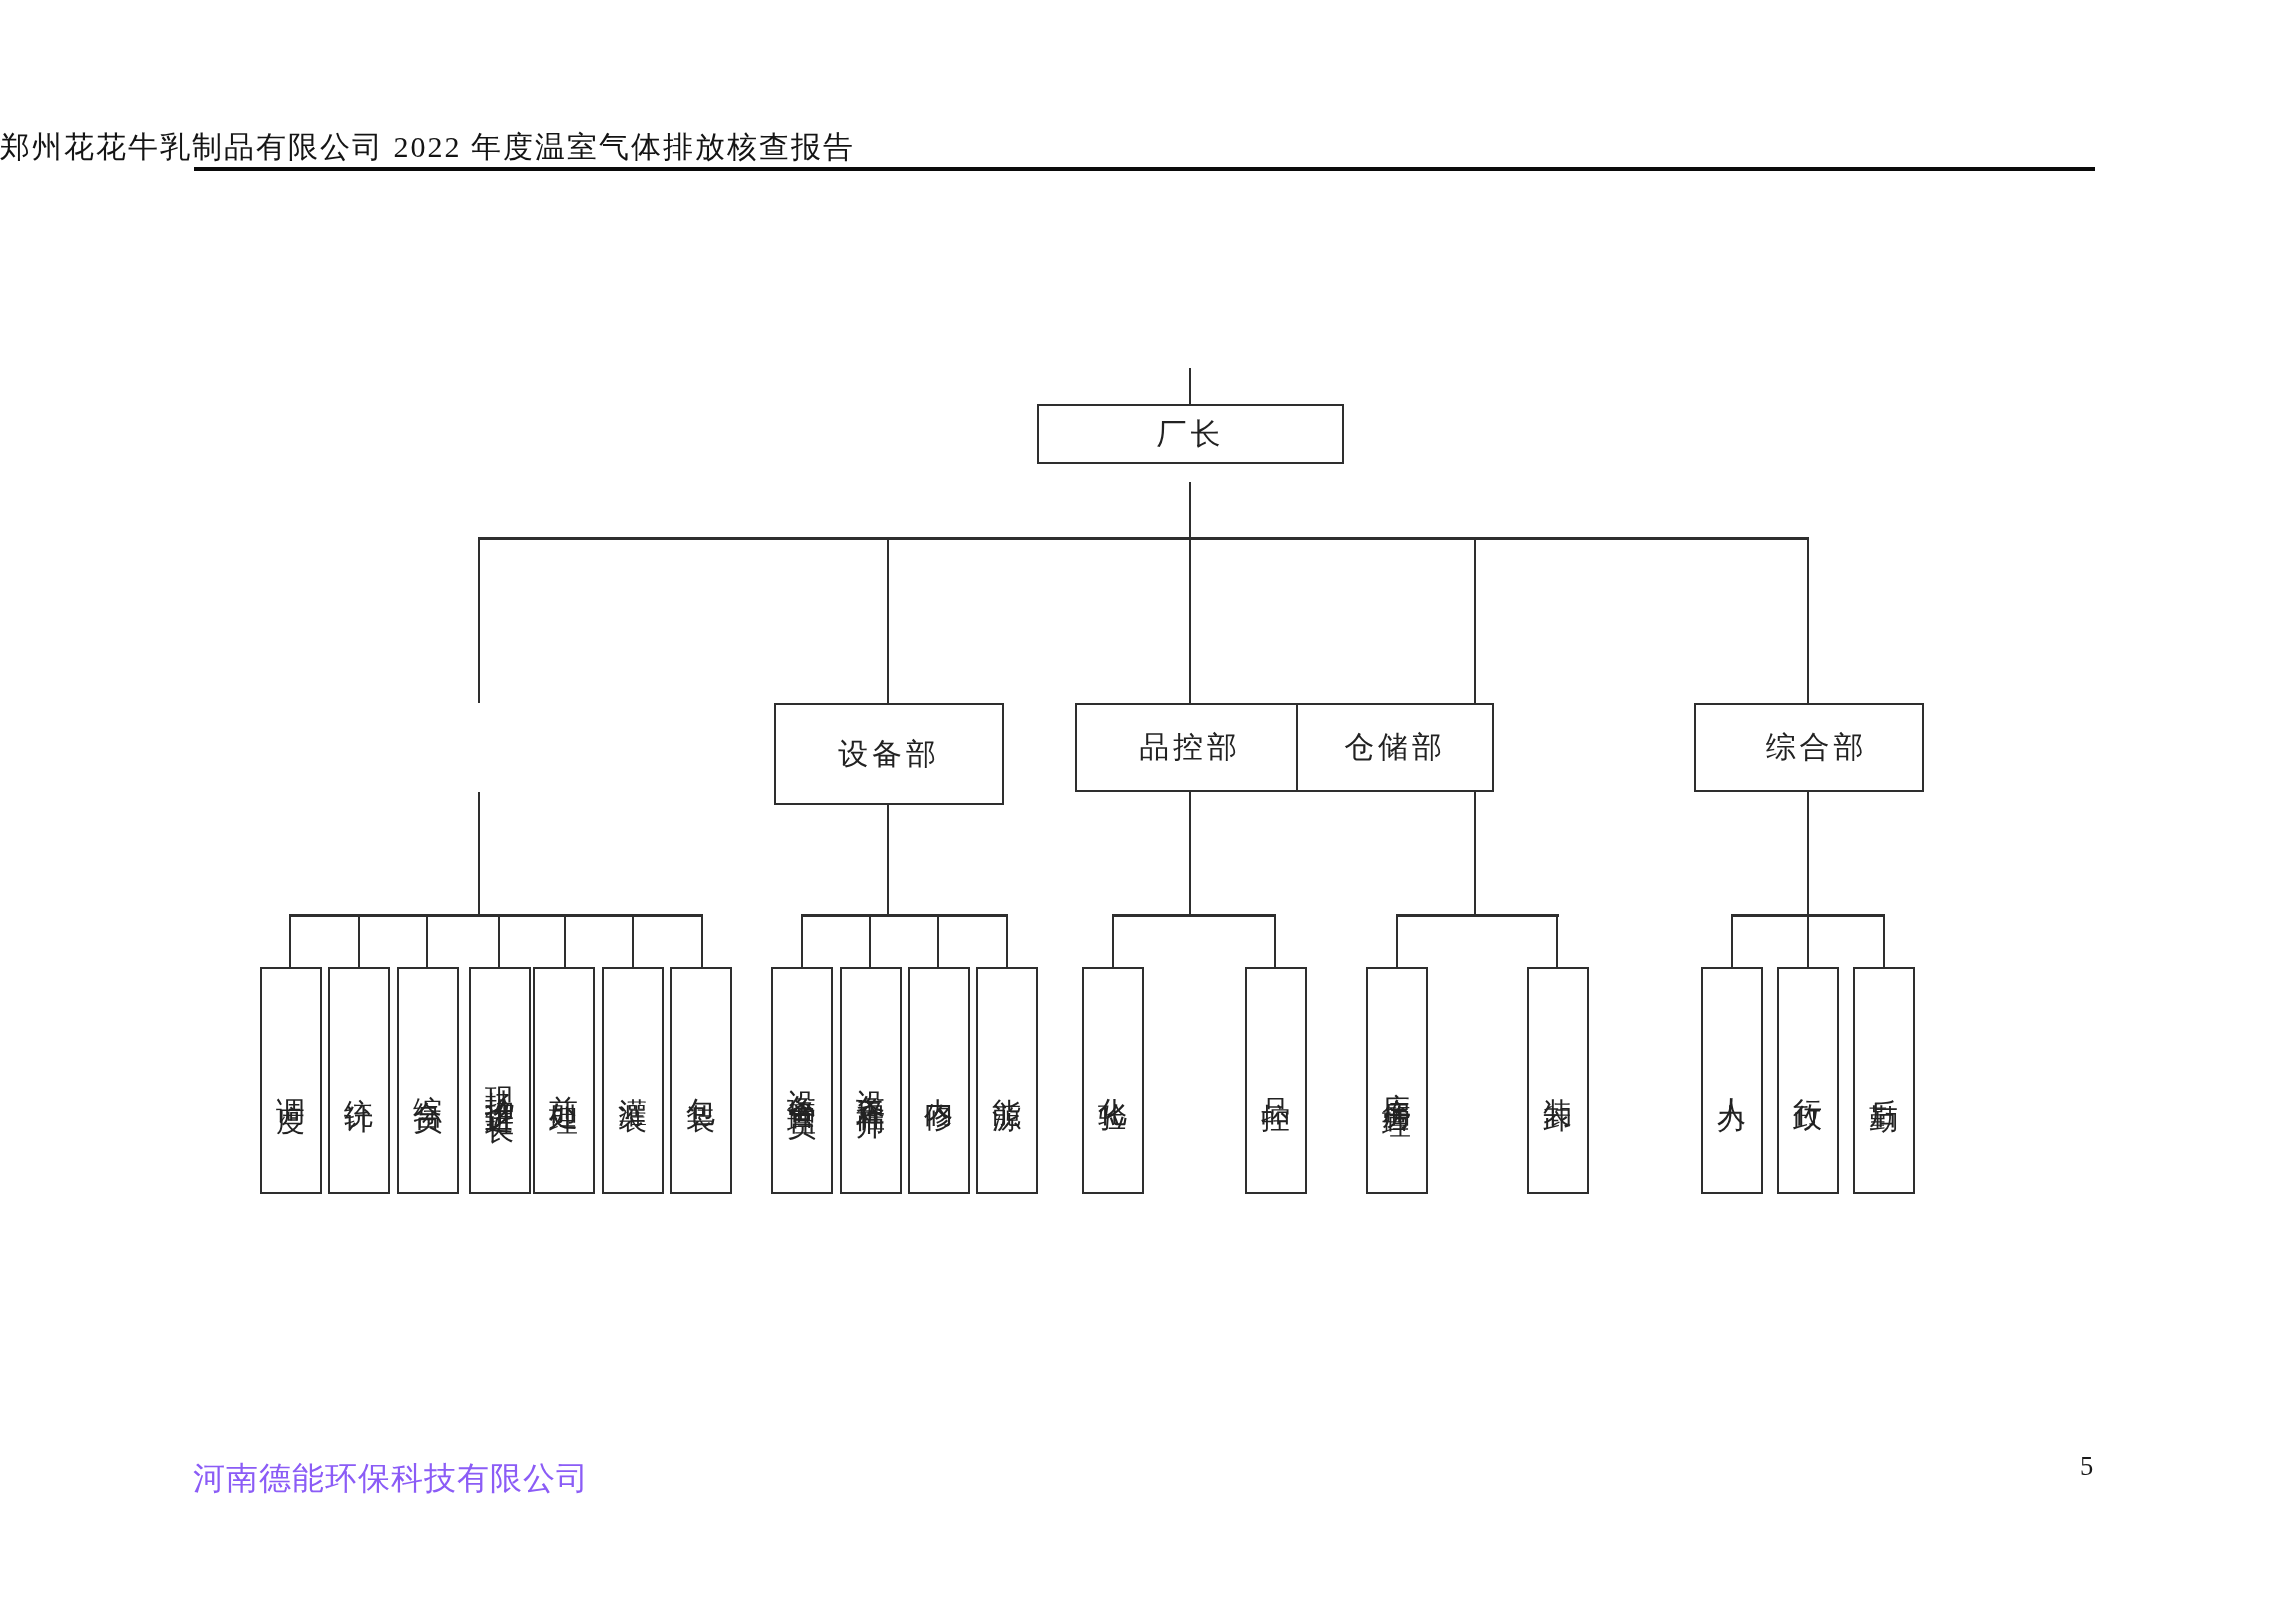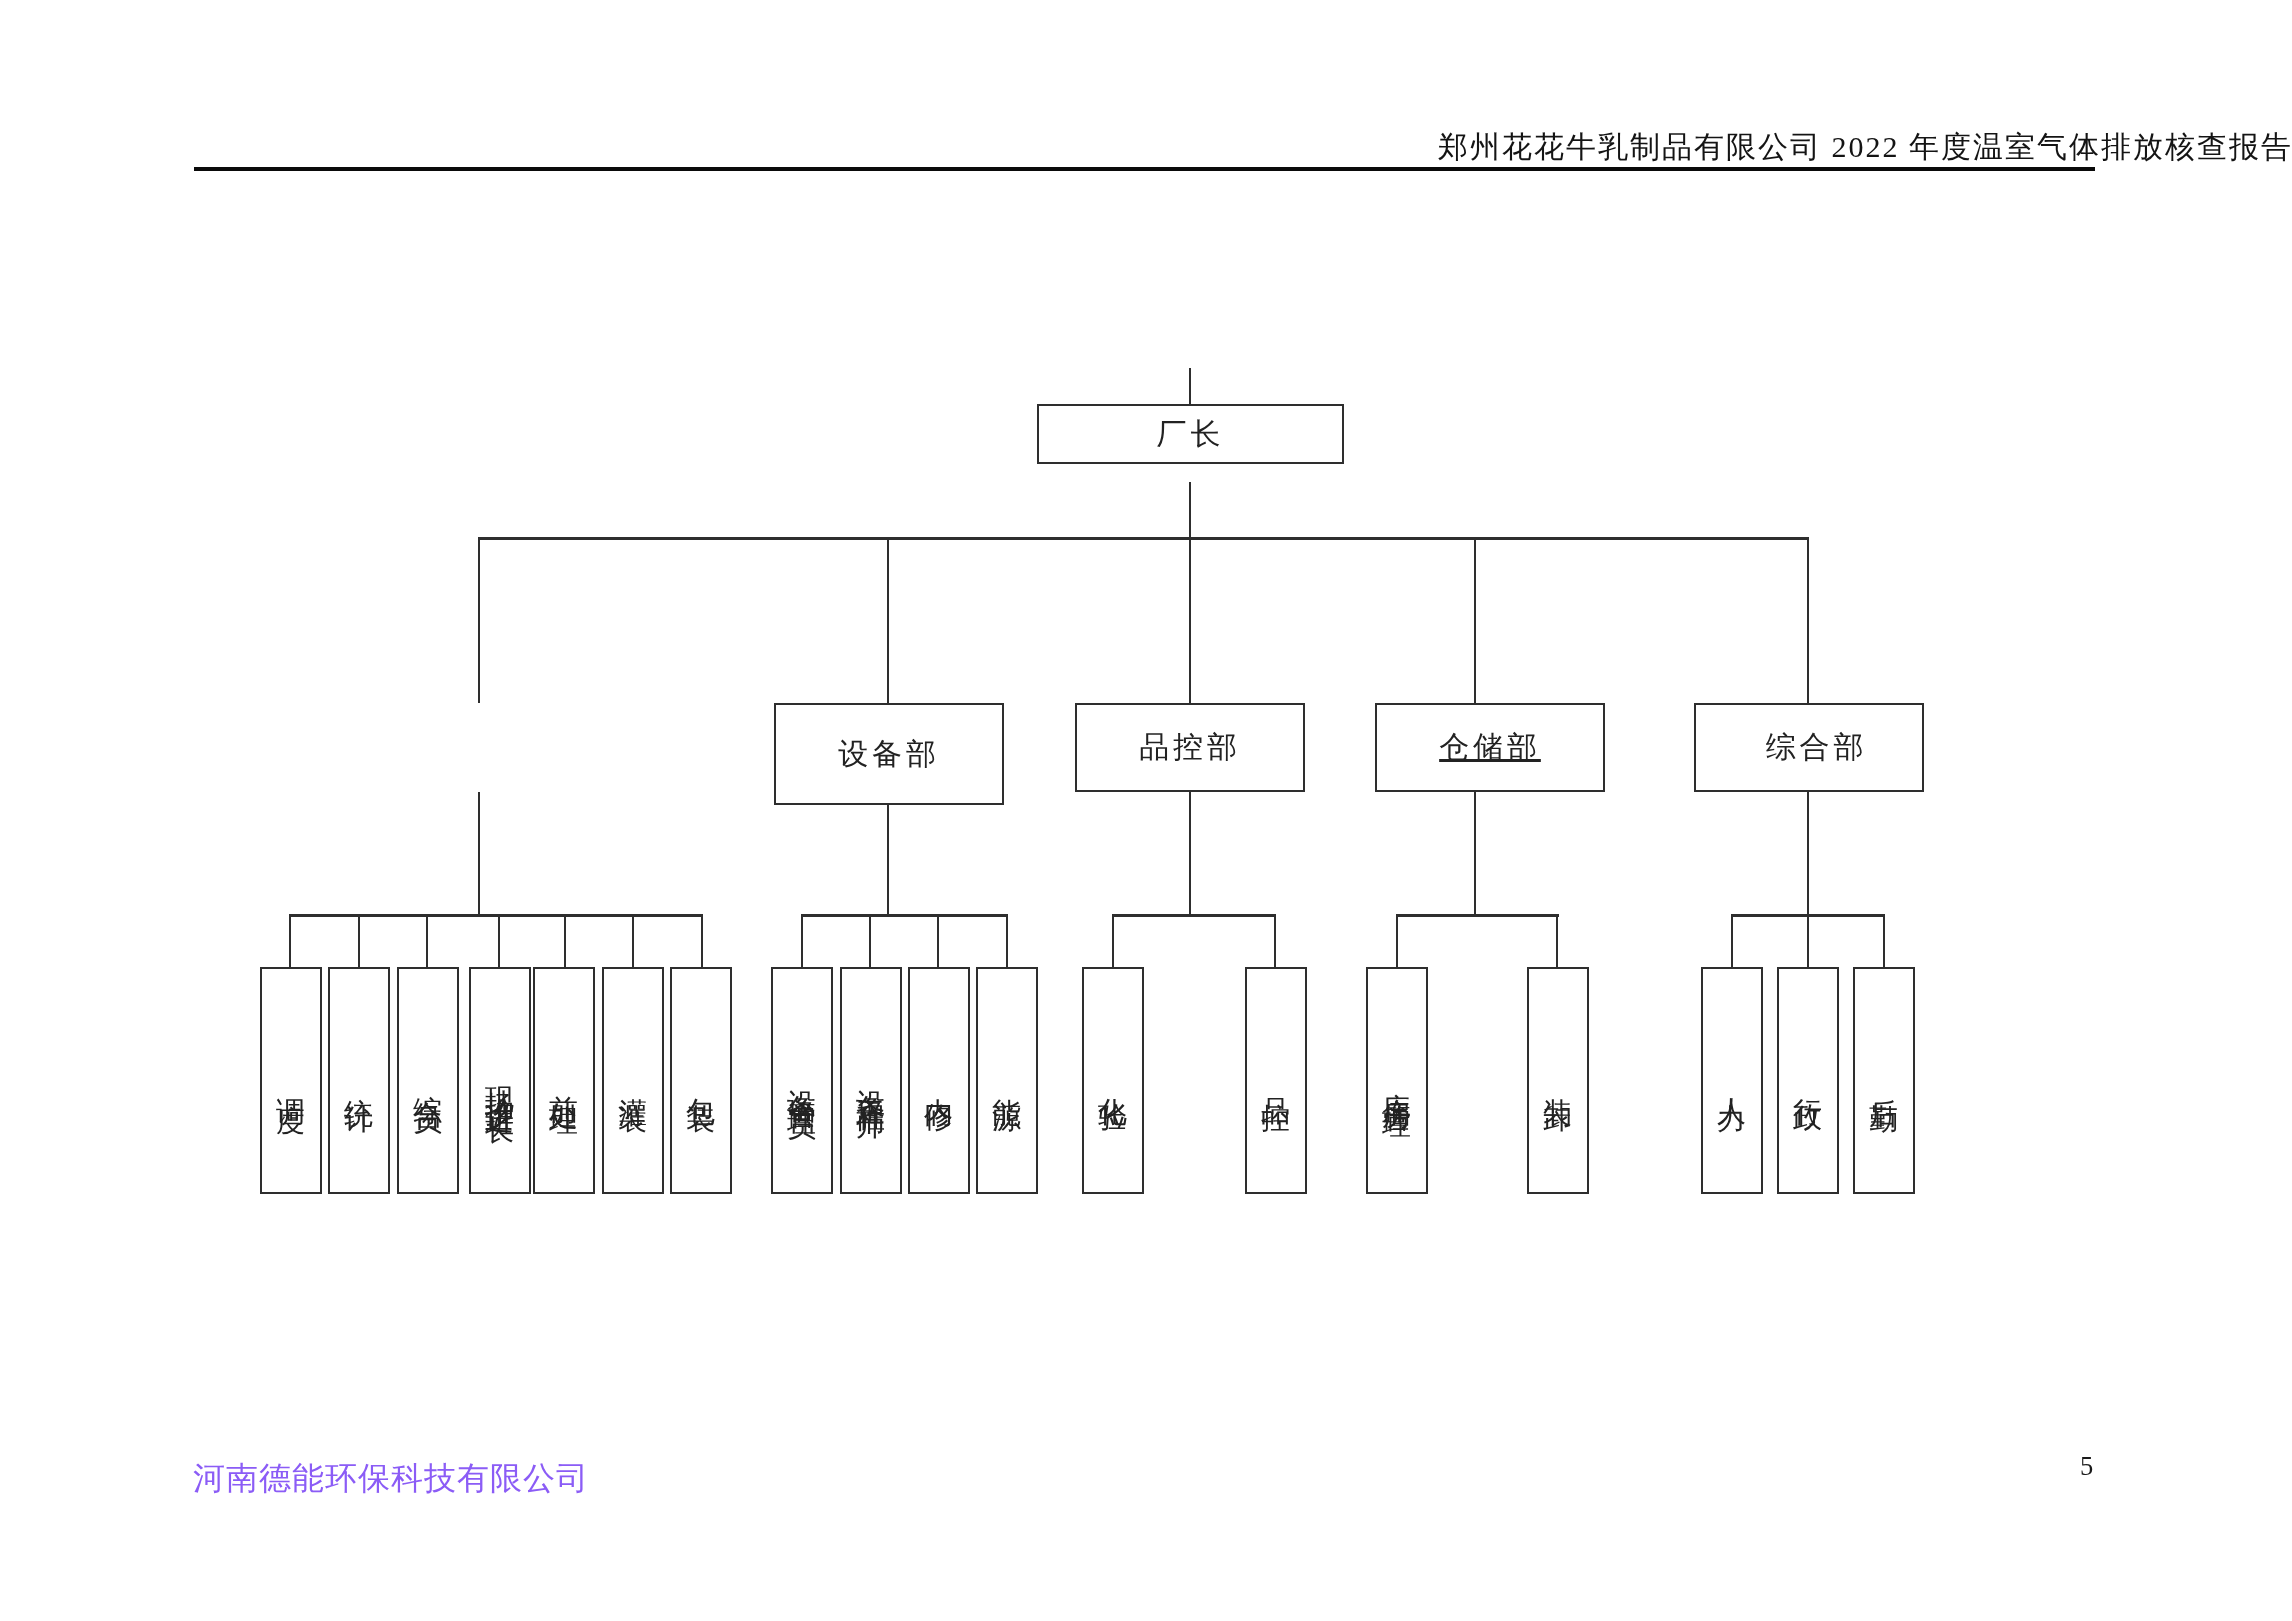--- a/index.html
+++ b/index.html
@@ -6,21 +6,21 @@
   .page {
     position:relative;
     width:2293px; height:1621px;
     background:#ffffff;
     font-family:"Liberation Serif","DejaVu Serif",serif;
     color:#1c1c1c;
     overflow:hidden;
   }
   .header-title {
     position:absolute; left:0; top:127px; width:2293px;
-    text-align:right; font-size:30px; letter-spacing:2px;
+    text-align:left; font-size:30px; letter-spacing:2px;
     color:#141414;
   }
   .header-rule {
     position:absolute; left:194px; top:167px; width:1901px; height:3.9px;
     background:#0a0a0a;
   }
   .line { position:absolute; background:#2e2e2e; }
   .vline { width:2px; }
   .hline { height:2.9px; }
   .hbox {
@@ -101,21 +101,21 @@
   <div class="line vline" style="left:1396px;top:915px;height:52px;"></div>
   <div class="line vline" style="left:1556px;top:915px;height:52px;"></div>
 
   <div class="line vline" style="left:1731px;top:915px;height:52px;"></div>
   <div class="line vline" style="left:1883px;top:915px;height:52px;"></div>
 
   <div class="hbox" style="left:1037px;top:404px;width:307px;height:60px;">厂长</div>
 
   <div class="hbox" style="left:774px;top:703px;width:230px;height:102px;">设备部</div>
   <div class="hbox" style="left:1075px;top:703px;width:230px;height:89px;text-align:right;">品控部</div>
-  <div class="hbox" style="left:1375px;top:703px;width:230px;height:89px;text-decoration:underline;">仓储部</div>
+  <div class="hbox" style="left:1296px;top:703px;width:198px;height:89px;">仓储部</div>
   <div class="hbox" style="left:1694px;top:703px;width:230px;height:89px;padding-left:15px;">综合部</div>
 
   <div class="vbox" style="left:260px;top:967px;">调度</div>
   <div class="vbox" style="left:328px;top:967px;">统计</div>
   <div class="vbox" style="left:397px;top:967px;">综合员</div>
   <div class="vbox" style="left:469px;top:967px;">现场推进班长</div>
   <div class="vbox" style="left:533px;top:967px;">前处理</div>
   <div class="vbox" style="left:602px;top:967px;">灌装</div>
   <div class="vbox" style="left:670px;top:967px;">包装</div>
 

